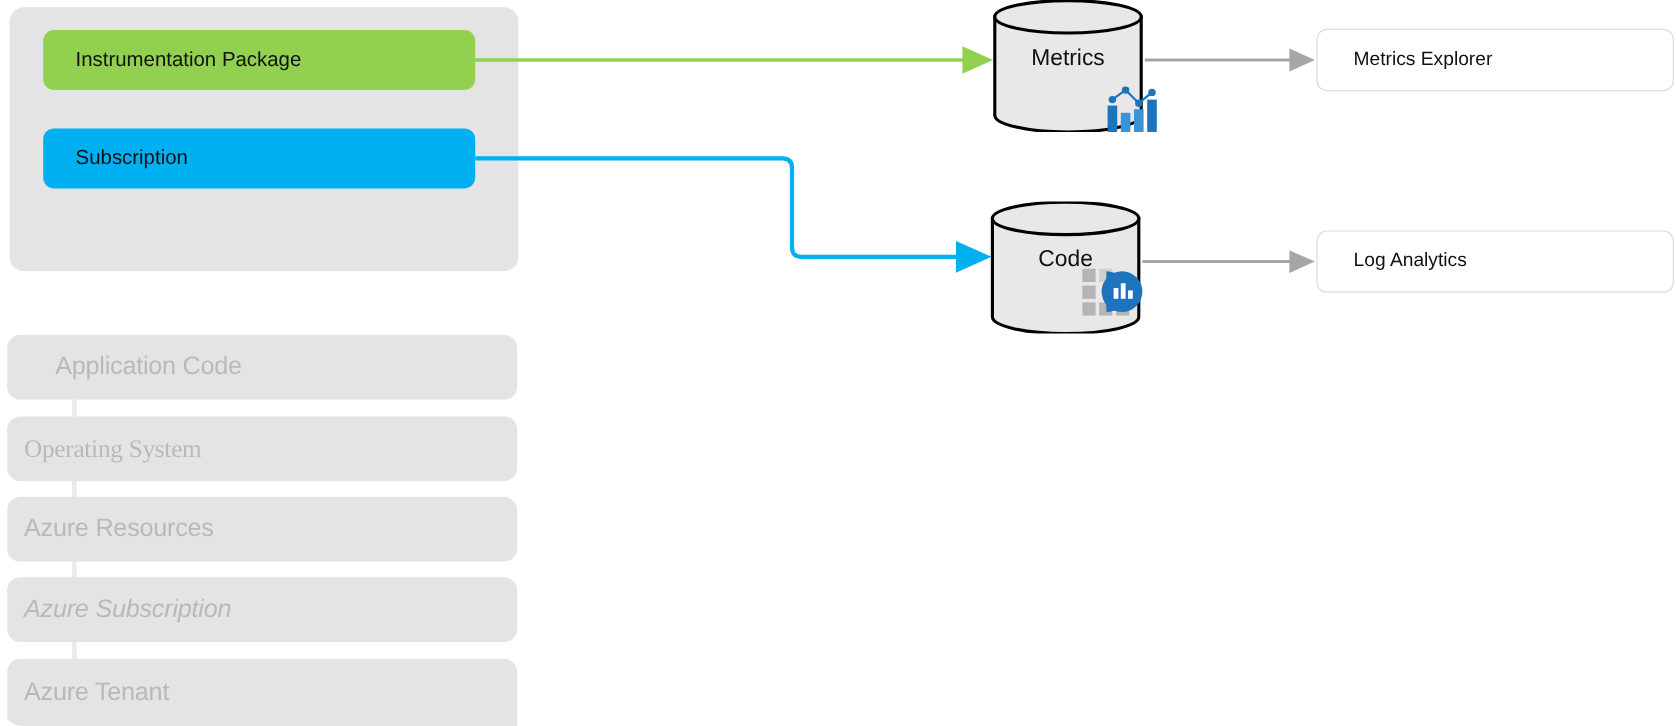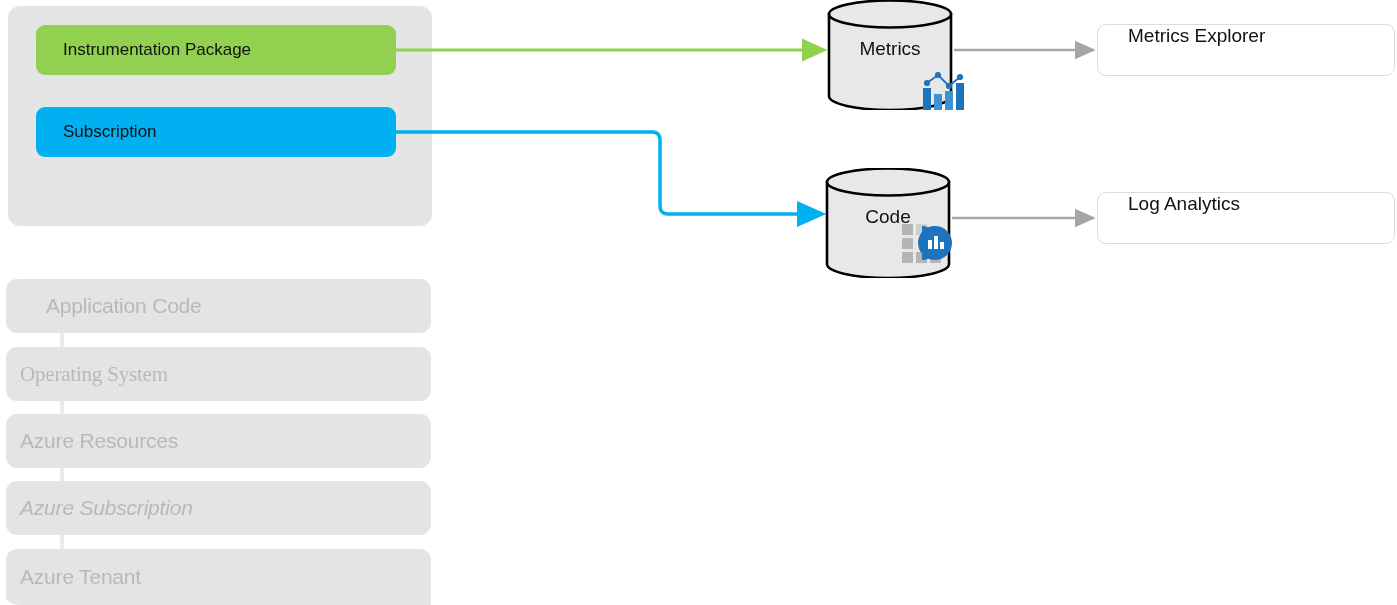--- a/index.html
+++ b/index.html
@@ -122,23 +122,24 @@
 
   
   .dest-box {
     position: absolute;
     width: 298px;
     height: 52px;
     background: #ffffff;
     border: 1.5px solid #dcdcdc;
     border-radius: 9px;
     display: flex;
+    align-items: center;
     padding-left: 30px;
     box-sizing: border-box;
-    font-size: 19px;
+    font-size: 16px;
     color: #111111;
   }
   #dest-box-metrics-explorer { left: 1097px; top: 24px; }
   #dest-box-log-analytics    { left: 1097px; top: 192px; }
 
   
   #metrics-chart-icon {
     position: absolute;
     left: 922px;
     top: 72px;

